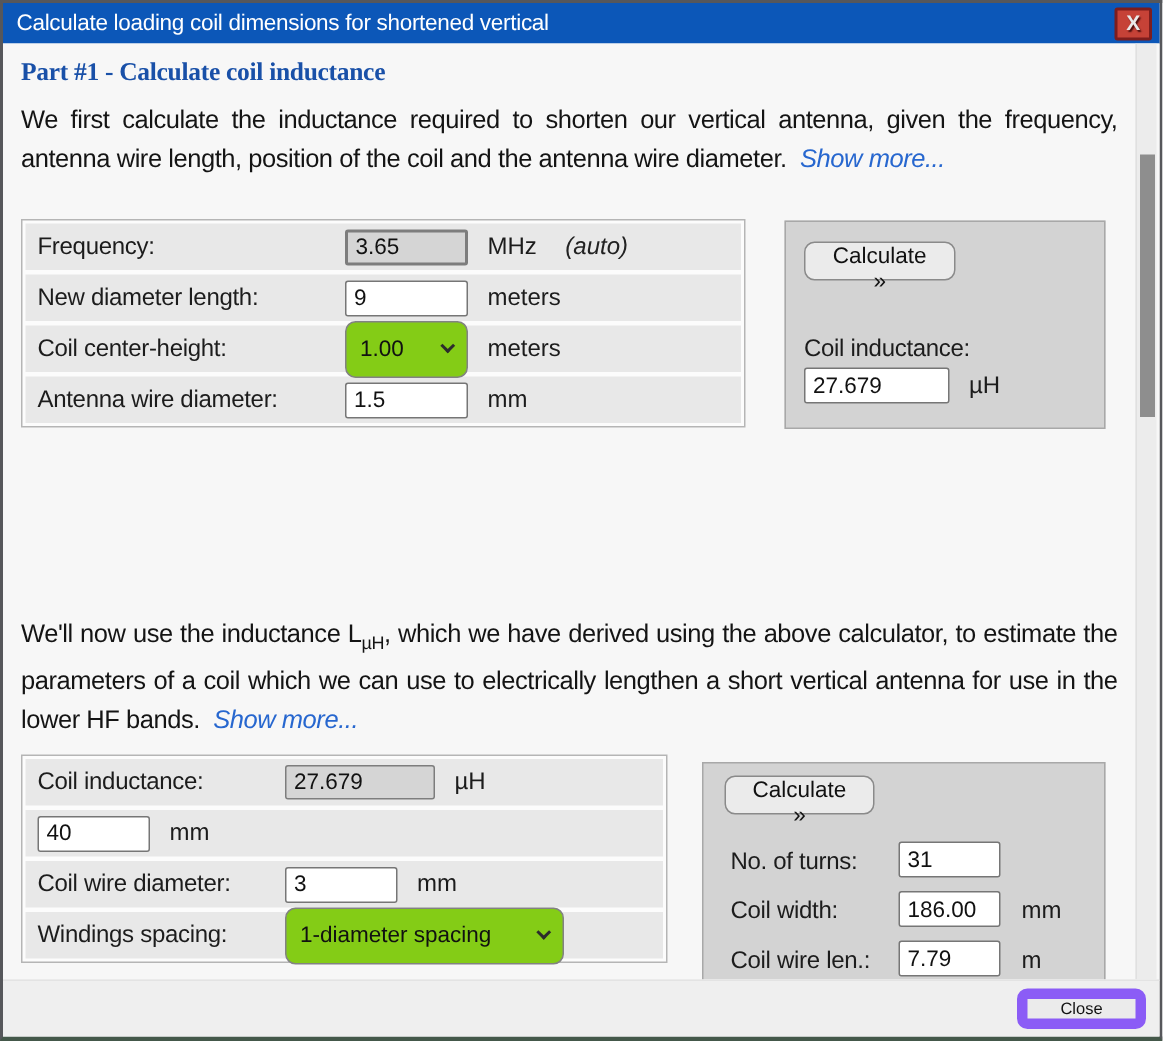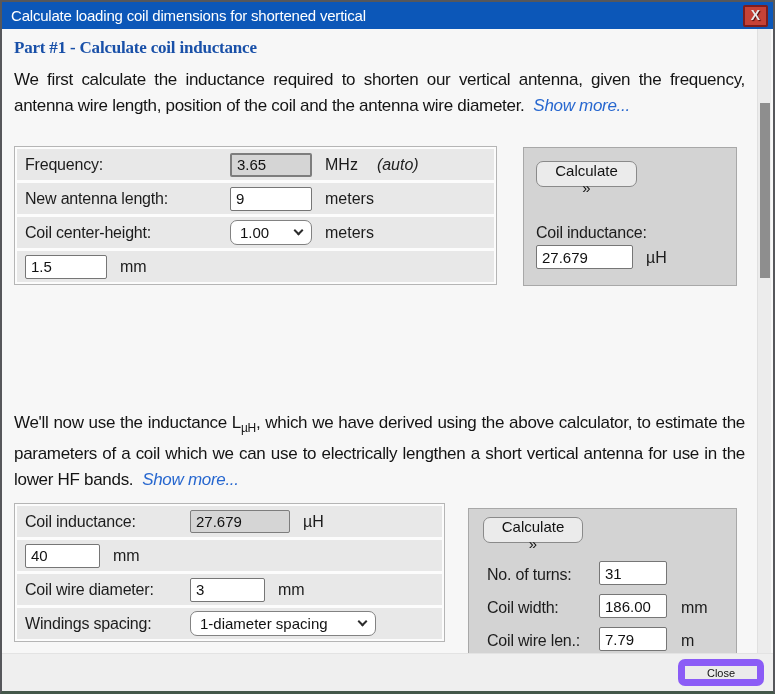--- a/index.html
+++ b/index.html
@@ -38,21 +38,21 @@
   .frow:last-child { margin-bottom:0; }
   .flabel { font-size:16px; color:#1c1c1c; letter-spacing:-0.2px; }
   .funit  { margin-left:13px; font-size:16px; color:#1c1c1c; }
   .fnote  { margin-left:19px; font-size:16px; font-style:italic; color:#222; }
 
   .finput { width:82px; height:24px; border:1px solid #767676; border-radius:2px;
             background:#ffffff; font-size:15px; padding:0 5px; color:#111;
             font-family:"Liberation Sans",sans-serif; }
   .freadonly { background:#d5d5d5; border:2px solid #7d7d7d; }
 
-  .fselect { height:25px; border:1px solid #828282; border-radius:7px; background:#ffffff;
+  .fselect { height:38px; border:1px solid #828282; border-radius:7px; background:#84cc16;
              display:flex; align-items:center; justify-content:space-between;
              padding:0 9px; font-size:15px; color:#111; cursor:pointer; }
   .chev { width:7px; height:7px; border-right:2px solid #2c2c2c; border-bottom:2px solid #2c2c2c;
           transform:rotate(45deg); margin-top:-4px; }
 
   #form1 { left:12px; top:117px; width:483px; }
   #form1 .flabel { flex:0 0 205px; }
 
   #form2 { left:12px; top:474px; width:431px; }
   #form2 .flabel { flex:0 0 165px; }
@@ -108,33 +108,34 @@
     <p class="para" style="top:38px;"><span>We first calculate the inductance required to shorten our vertical antenna, given the frequency, antenna wire length, position of the coil and the antenna wire diameter.</span>&nbsp;&nbsp;<span class="link">Show more...</span></p>
 
     <div class="ftable" id="form1">
       <div class="frow">
         <span class="flabel">Frequency:</span>
         <input class="finput freadonly" readonly="" value="3.65" style="">
         <span class="funit">MHz</span>
         <span class="fnote">(auto)</span>
       </div>
       <div class="frow">
-        <span class="flabel">New antenna length:</span>
+        <span class="flabel">New diameter length:</span>
         <input class="finput" value="9" style="">
         <span class="funit">meters</span>
       </div>
       <div class="frow">
         <span class="flabel">Coil center-height:</span>
         <div class="fselect" style="width:82px;">
           <span>1.00</span>
           <span class="chev"></span>
         </div>
         <span class="funit">meters</span>
       </div>
       <div class="frow">
+        <span class="flabel">Antenna wire diameter:</span>
         <input class="finput" value="1.5" style="">
         <span class="funit">mm</span>
       </div>
     </div>
 
     <div class="fpanel" id="panel1">
       <button class="calc-btn">Calculate »</button>
       <span class="plabel" style="left:12px; top:76px;">Coil inductance:</span>
       <input class="pinput" style="left: 12px; top: 97px; width: 97px;" value="27.679">
       <span class="punit" style="left:122px; top:101px;">µH</span>

